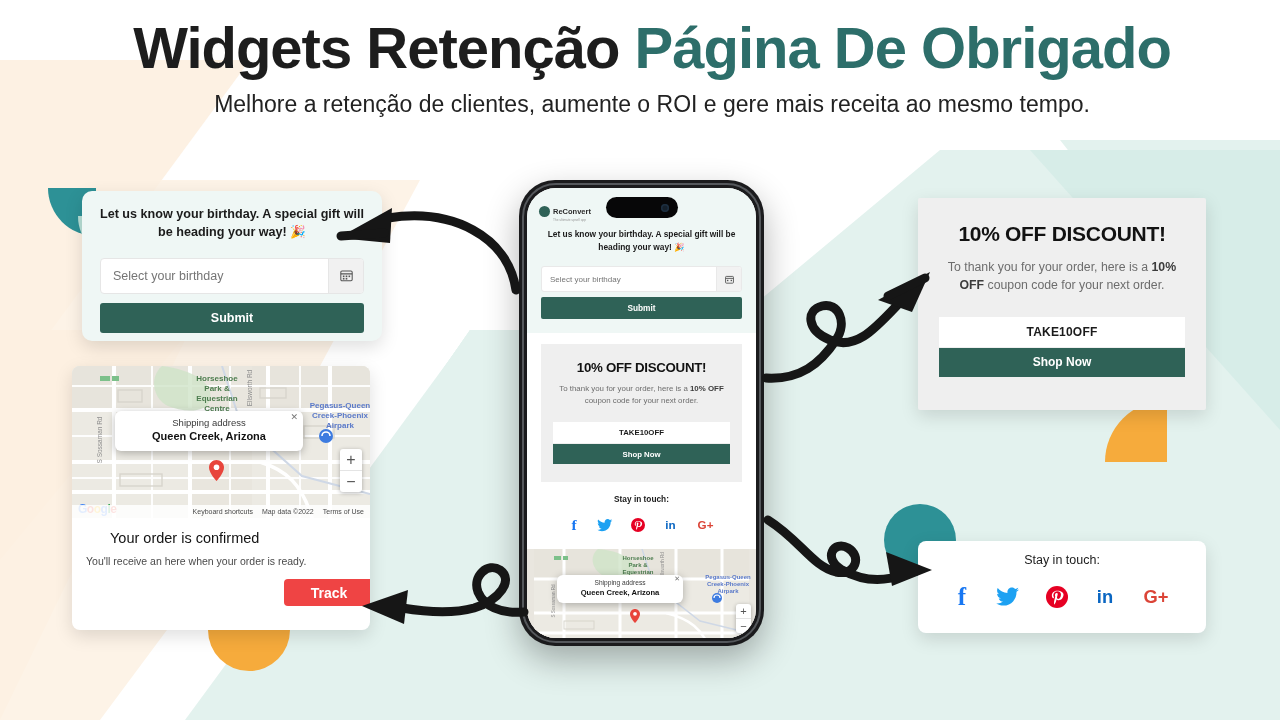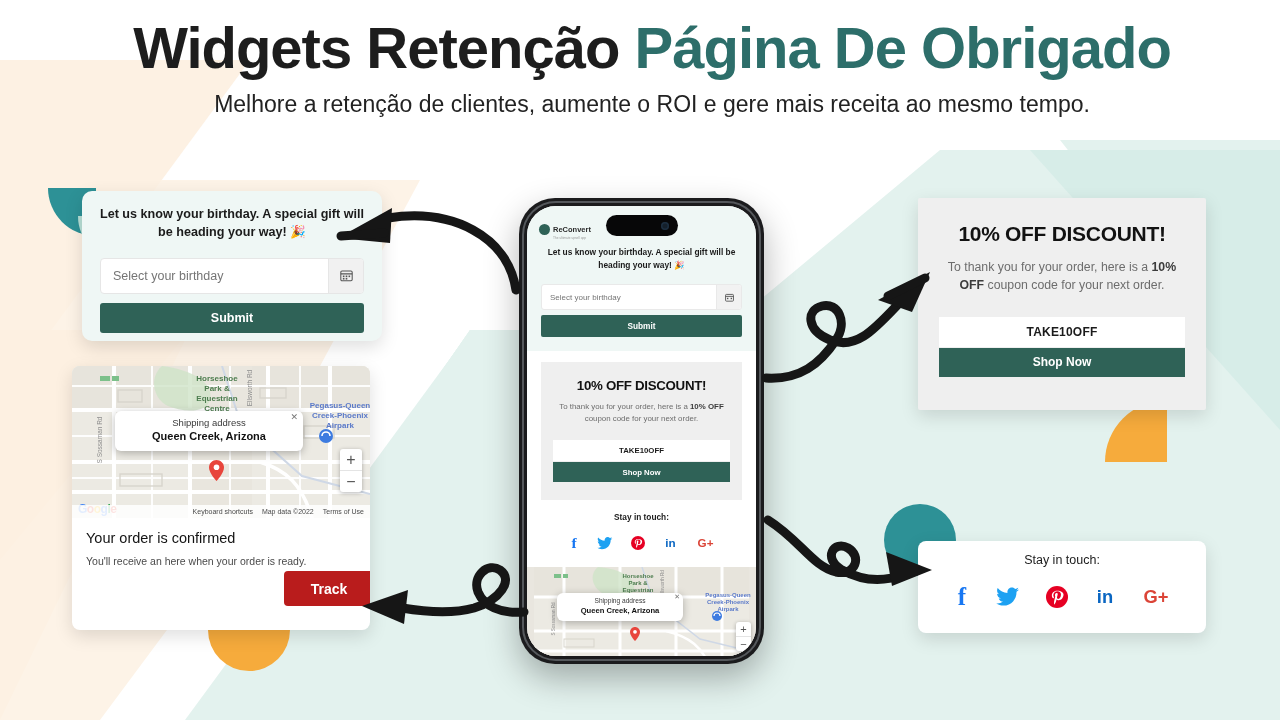--- a/index.html
+++ b/index.html
@@ -80,26 +80,26 @@
   .map-zoom div:first-child{border-bottom:1px solid #e4e4e4;}
   .map-pin{position:absolute;left:46%;top:62%;}
   .map-attrib{
     position:absolute;left:0;right:0;bottom:0;height:13px;background:rgba(255,255,255,.85);
     display:flex;align-items:center;justify-content:flex-end;gap:9px;padding-right:6px;
     font-size:7px;color:#4a4a4a;
   }
   .gmaps-logo{position:absolute;left:6px;bottom:2px;font-size:12px;font-weight:bold;letter-spacing:-.5px;}
   .gmaps-logo i{font-style:normal;}
   .ord-body{padding:12px 14px 0 14px;}
-  .ord-title{font-size:14.5px;color:#131313;font-weight:normal;}
+  .ord-title{font-size:14.5px;color:#131313;font-weight:normal;margin-left:24px;}
   .ord-sub{font-size:10.5px;color:#4a4a4a;margin-top:9px;}
   .ord-tracklabel{font-size:13px;font-weight:bold;color:#111;margin-top:13px;}
   .ord-trackno{font-size:13px;color:#2f6257;margin-top:2px;}
   #track-button{
-    position:absolute;right:-4px;bottom:24px;width:90px;height:35px;background:#b91c1c;border:0;
+    position:absolute;right:-4px;bottom:24px;width:90px;height:27px;background:#ef4444;border:0;
     border-radius:4px;color:#fff;font-size:14px;font-weight:bold;cursor:pointer;
     font-family:"Liberation Sans",sans-serif;z-index:5;
   }
 
   
   #discount-card{
     left:918px;top:198px;width:288px;height:212px;background:#efefef;border-radius:2px;
   }
   #discount-card .dc-title{
     padding-top:24px;text-align:center;font-size:21px;font-weight:bold;color:#121212;letter-spacing:-.3px;
@@ -121,21 +121,21 @@
   
   #social-card{
     left:918px;top:541px;width:288px;height:92px;background:#fff;border-radius:8px;
   }
   #social-card .sc-title{padding-top:12px;text-align:center;font-size:12.5px;color:#1b1b1b;}
   .sc-icons{display:flex;align-items:center;justify-content:center;gap:26px;margin-top:17px;}
   .sc-icons .si{cursor:pointer;line-height:0;}
 
   
   #phone{
-    position:absolute;left:519px;top:198px;width:245px;height:466px;z-index:5;
+    position:absolute;left:519px;top:180px;width:245px;height:466px;z-index:5;
   }
   .phone-shell{
     position:absolute;inset:0;border-radius:36px;background:#1b1b1d;
     box-shadow:0 14px 34px rgba(0,0,0,.3);
     padding:7px;box-sizing:border-box;
   }
   .phone-band{position:absolute;inset:3px;border-radius:34px;border:2px solid #55585c;box-sizing:border-box;pointer-events:none;}
   .phone-screen{
     position:absolute;inset:8px;border-radius:29px;background:#fff;overflow:hidden;
   }

